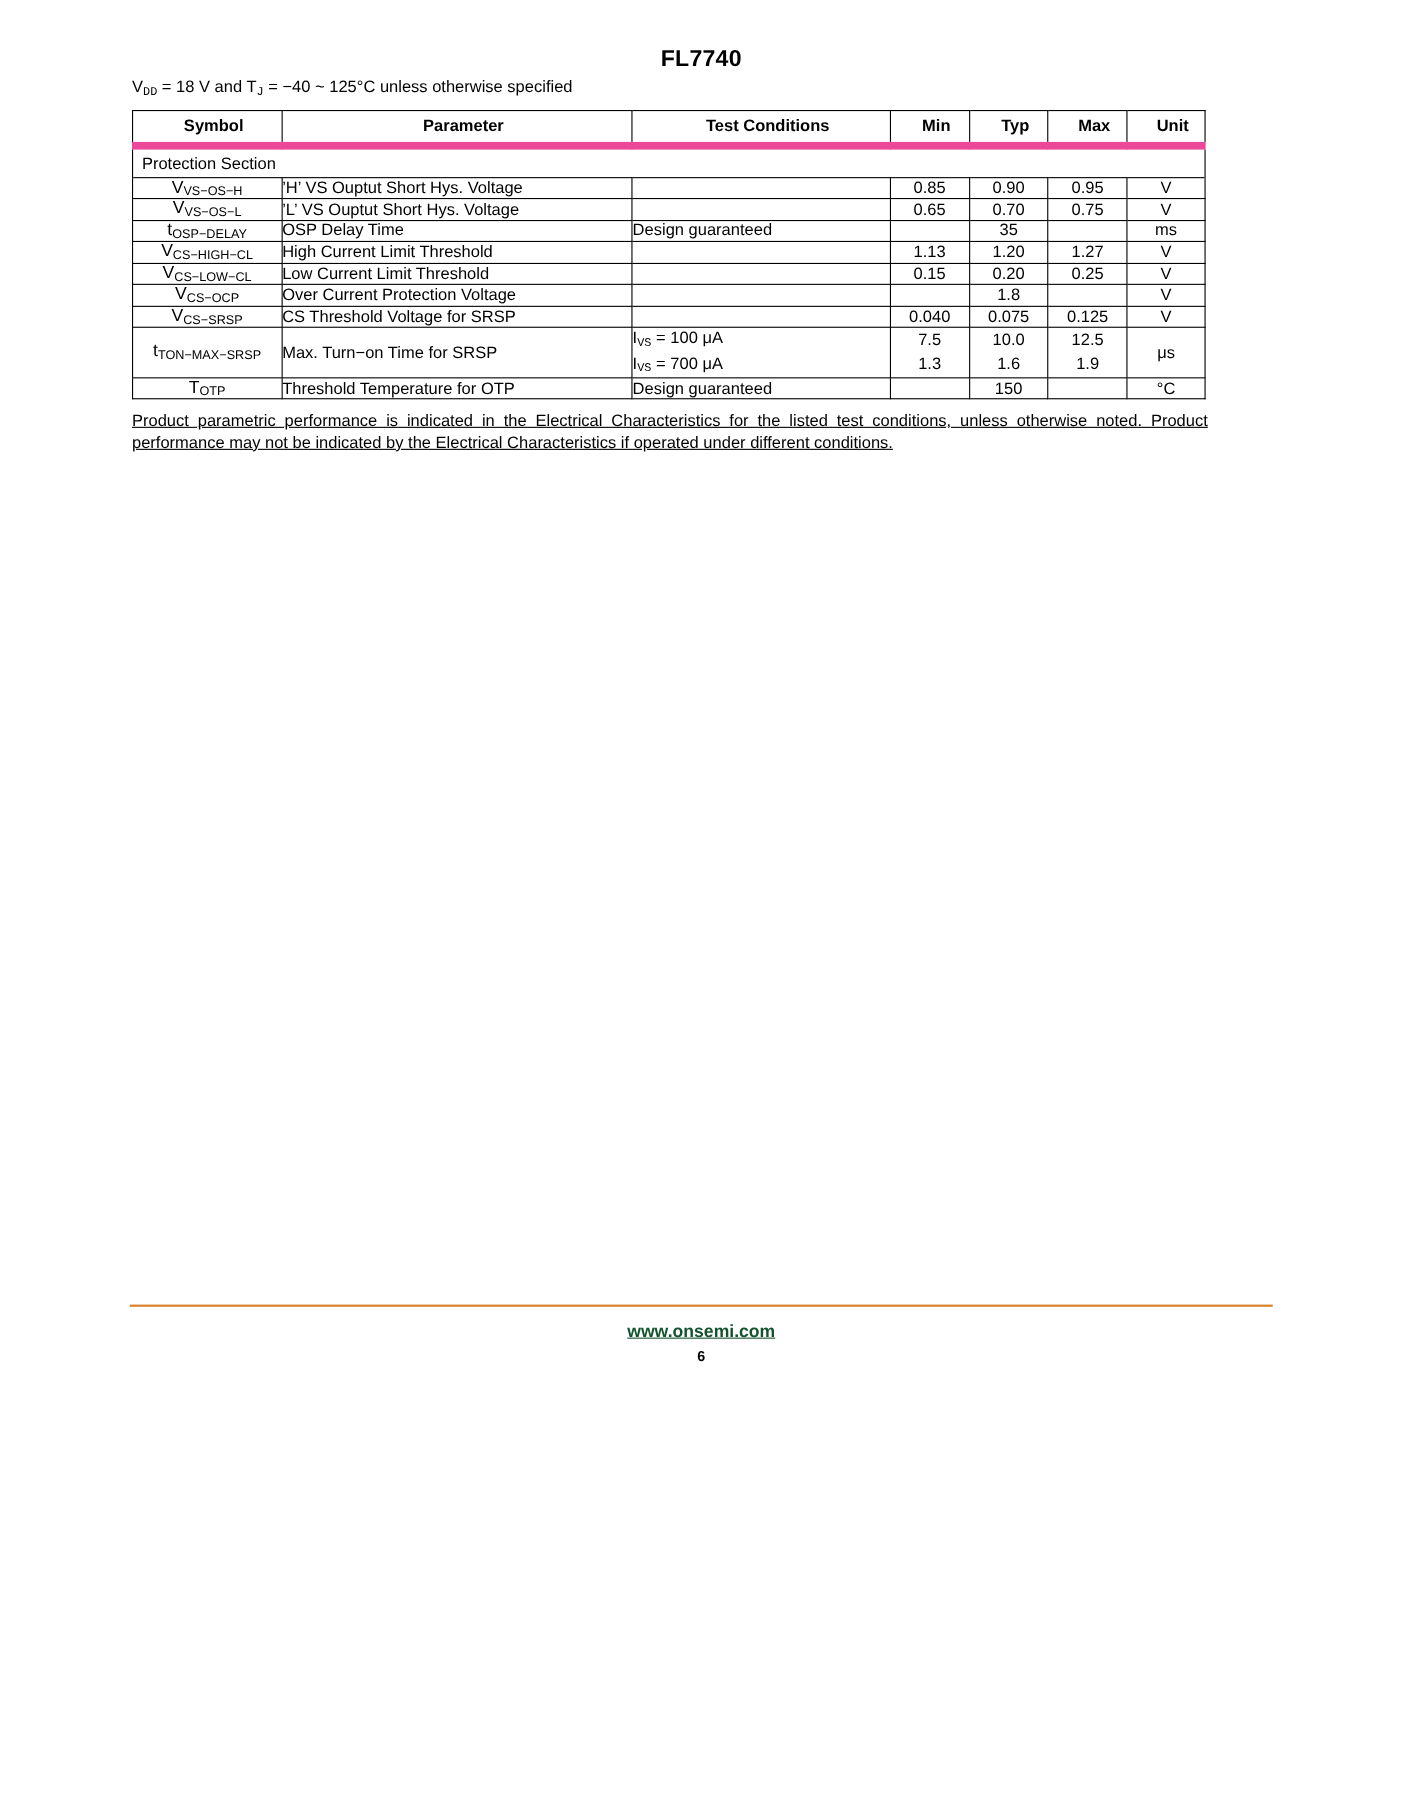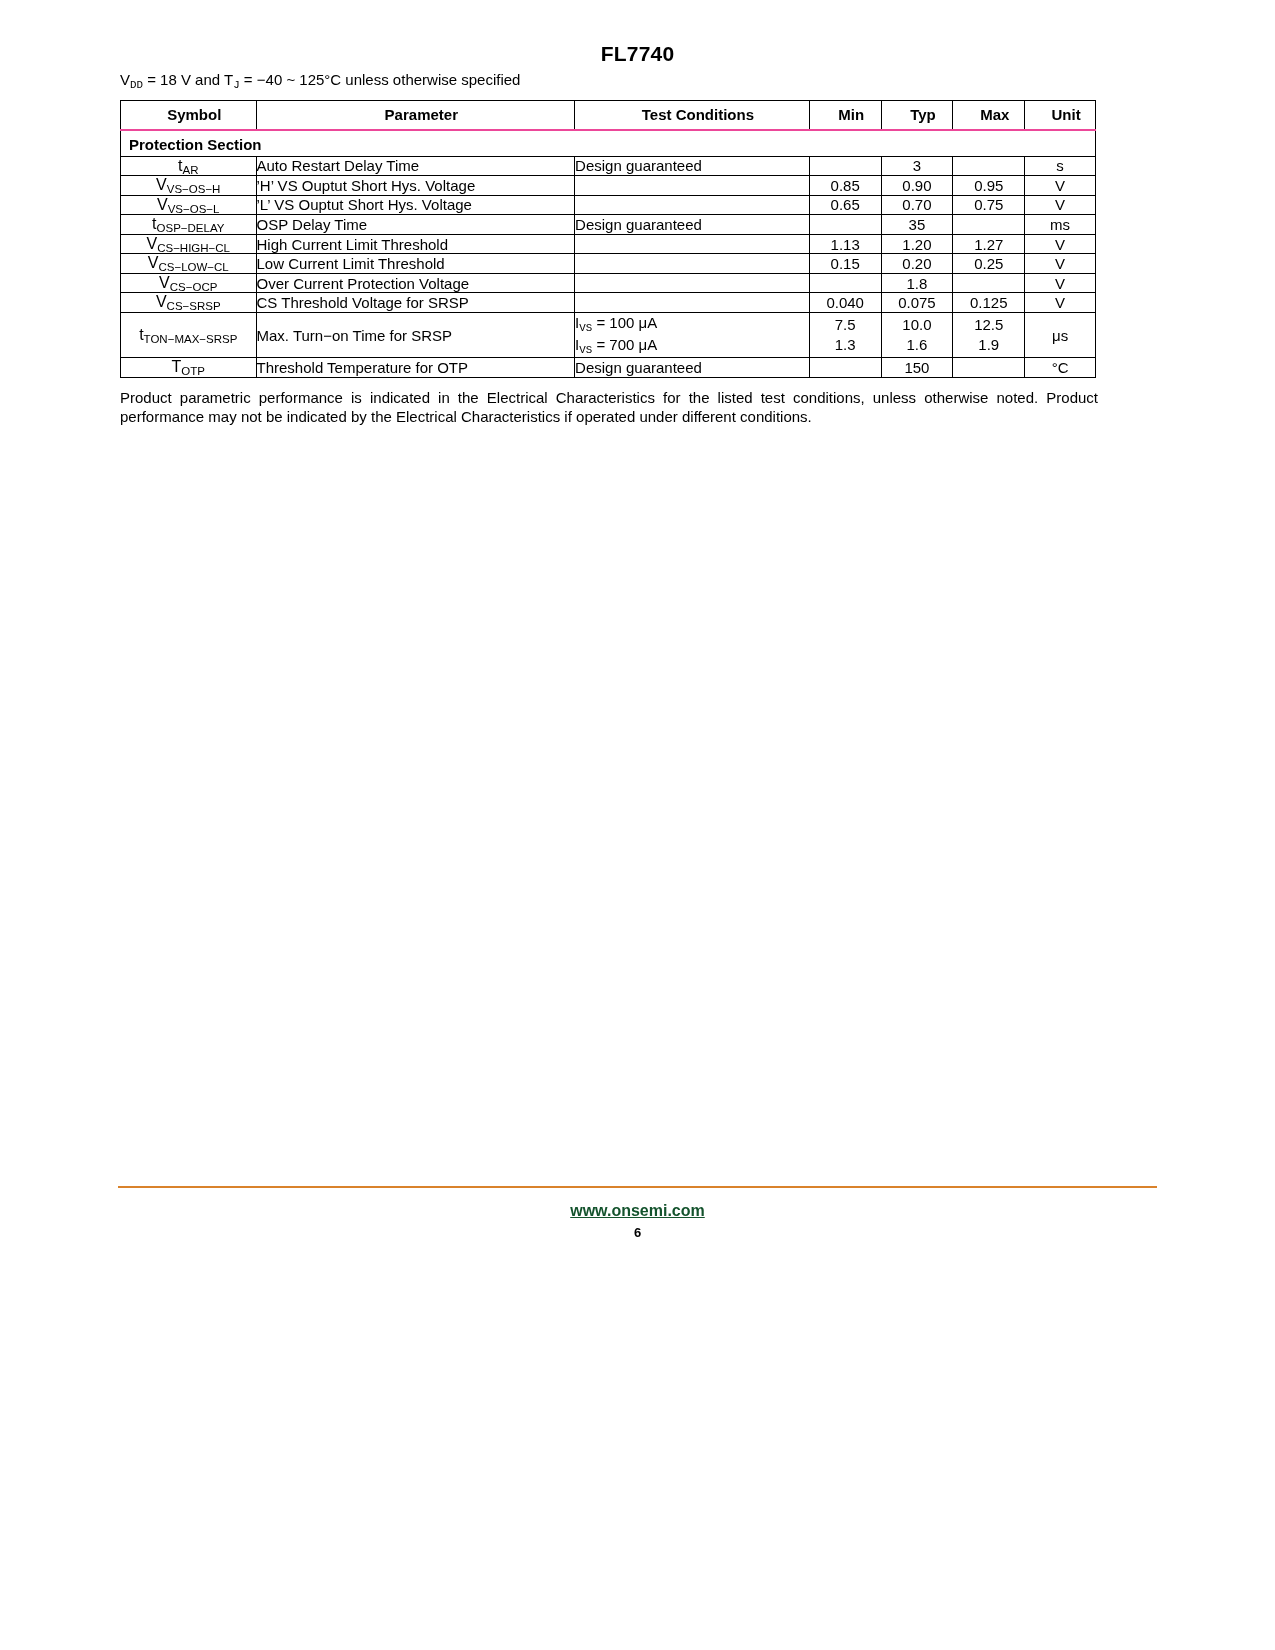--- a/index.html
+++ b/index.html
@@ -97,33 +97,34 @@
     padding: 5px 2px;
   }
   td.unit {
     text-align: center;
     font-size: 15px;
     padding: 5px 2px;
   }
   tr.subhead td {
     border-left: 1px solid #000;
     border-right: 1px solid #000;
-    border-top: 2px solid #ec4899;
+    border-top: 7px solid #ec4899;
     border-bottom: none;
-    font-weight: bold;
+    font-weight: normal;
     font-size: 15px;
     padding: 5px 8px 3px 8px;
   }
   .multiline { line-height: 1.35; }
   .note {
     margin-top: 10px;
     font-size: 15px;
     line-height: 1.3;
     text-align: justify;
     width: 978px;
+    text-decoration: underline;
   }
   .footer-rule {
     position: absolute;
     left: 118px;
     right: 118px;
     bottom: 130px;
     height: 2px;
     background: #d9822b;
   }
   .footer-link {
@@ -182,29 +183,20 @@
           <th>Typ</th>
           <th>Max</th>
           <th>Unit</th>
         </tr>
       </thead>
       <tbody>
         <tr class="subhead">
           <td colspan="7">Protection Section</td>
         </tr>
 
-        <tr>
-          <td class="sym"><span class="sym-main">t</span><span class="sym-sub">AR</span></td>
-          <td class="par">Auto Restart Delay Time</td>
-          <td class="tc">Design guaranteed</td>
-          <td class="num"></td>
-          <td class="num">3</td>
-          <td class="num"></td>
-          <td class="unit">s</td>
-        </tr>
 
         <tr>
           <td class="sym"><span class="sym-main">V</span><span class="sym-sub">VS−OS−H</span></td>
           <td class="par">’H’ VS Ouptut Short Hys. Voltage</td>
           <td class="tc"></td>
           <td class="num">0.85</td>
           <td class="num">0.90</td>
           <td class="num">0.95</td>
           <td class="unit">V</td>
         </tr>

